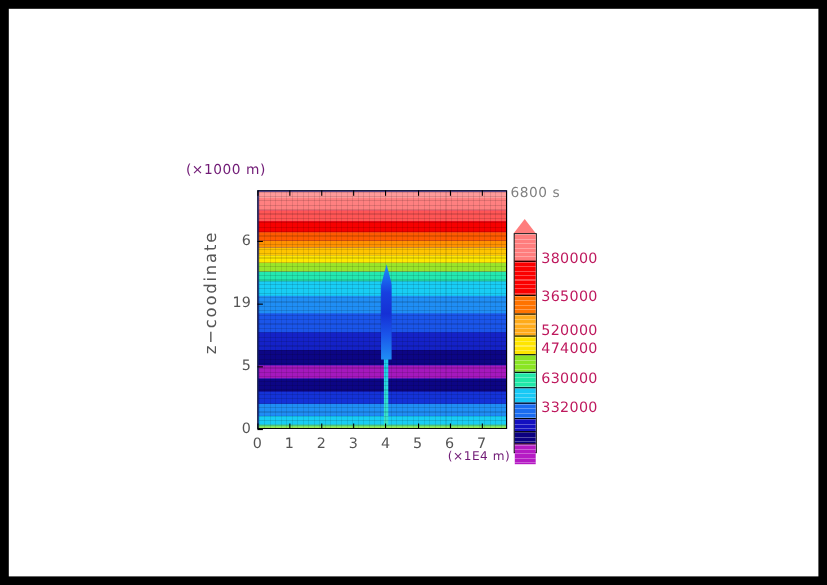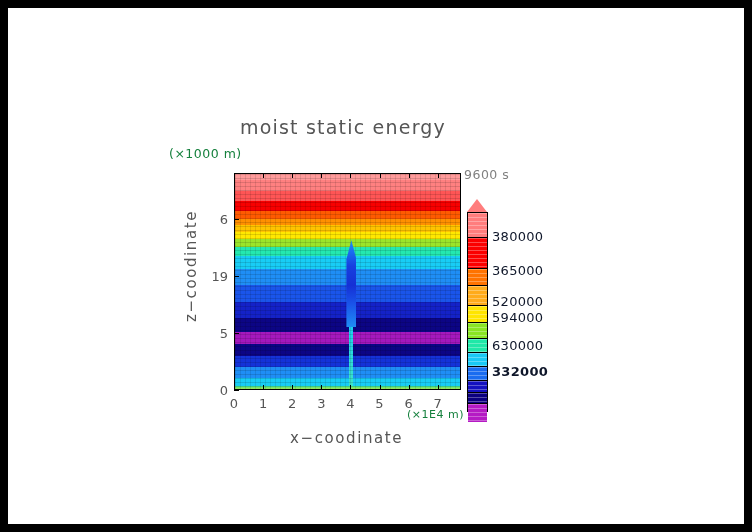--- a/index.html
+++ b/index.html
@@ -8,21 +8,21 @@
     background:#000;
     font-family:"DejaVu Sans","Liberation Sans",sans-serif;
     overflow:hidden;
   }
   #canvas{
     position:absolute;
     left:8px;top:8px;
     width:736px;height:516px;
     background:#ffffff;
   }
-  .txt{position:absolute;color:#15803d;white-space:nowrap;}
+  .txt{position:absolute;color:#701a75;white-space:nowrap;}
 
   
   #title{
     left:232px;top:108px;
     font-size:19px;letter-spacing:1.2px;
     color:#555;
   }
 
   
   #yunit{left:161px;top:138px;font-size:12.5px;letter-spacing:.5px;}
@@ -101,36 +101,34 @@
   }
   #cbar-arrow-outline{
     position:absolute;left:458px;top:191px;
     width:0;height:0;
     border-left:11.5px solid transparent;
     border-right:11.5px solid transparent;
     border-bottom:14px solid #000;
     z-index:-1;
   }
   .cbar-lbl{
-    position:absolute;left:484px;font-size:13px;color:#0f172a;
+    position:absolute;left:484px;font-size:13px;color:#be185d;
     transform:translateY(-50%);white-space:nowrap;letter-spacing:.3px;
   }
 </style>
 </head>
 <body>
 
 <div id="canvas">
 
-  <div class="txt" id="title">moist static energy</div>
 
   <div class="txt" id="yunit">(×1000 m)</div>
   <div class="txt" id="xunit">(×1E4 m)</div>
-  <div class="txt" id="timelabel">9600 s</div>
-
-  <div class="txt" id="xtitle">x−coodinate</div>
+  <div class="txt" id="timelabel">6800 s</div>
+
   <div class="txt" id="ytitle">z−coodinate</div>
 
   <div id="plot">
       <div class="layer" style="top: 215.287px; height: 1.71316px; background: rgb(216, 232, 32);"></div>
       <div class="layer" style="top: 211.575px; height: 3.71184px; background: rgb(60, 229, 154);"></div>
       <div class="layer" style="top: 203.866px; height: 7.70921px; background: rgb(24, 205, 245);"></div>
       <div class="layer" style="top: 193.016px; height: 10.85px; background: rgb(31, 142, 245);"></div>
       <div class="layer" style="top: 181.595px; height: 11.4211px; background: rgb(20, 50, 216);"></div>
       <div class="layer" style="top: 170.174px; height: 11.4211px; background: rgb(12, 5, 133);"></div>
       <div class="layer" style="top: 157.611px; height: 12.5632px; background: rgb(165, 24, 189);"></div>
@@ -204,18 +202,18 @@
       <div class="band" style="height: 13px; background: rgb(25, 201, 245); border-top: 1px solid rgb(0, 0, 0);"></div>
       <div class="band" style="height: 13px; background: rgb(26, 108, 240); border-top: 1px solid rgb(0, 0, 0);"></div>
       <div class="band" style="height: 11px; background: rgb(20, 16, 192); border-top: 1px solid rgb(0, 0, 0);"></div>
       <div class="band" style="height: 10px; background: rgb(11, 0, 128); border-top: 1px solid rgb(0, 0, 0);"></div>
       <div class="band" style="height: 18px; background: rgb(181, 26, 196); border-top: 1px solid rgb(0, 0, 0);"></div>
     </div>
   <div id="cbar-labels">
       <div class="cbar-lbl" style="top: 228px;">380000</div>
       <div class="cbar-lbl" style="top: 262px;">365000</div>
       <div class="cbar-lbl" style="top: 293px;">520000</div>
-      <div class="cbar-lbl" style="top: 309px;">594000</div>
+      <div class="cbar-lbl" style="top: 309px;">474000</div>
       <div class="cbar-lbl" style="top: 337px;">630000</div>
-      <div class="cbar-lbl" style="top: 363px; font-weight: bold;">332000</div>
+      <div class="cbar-lbl" style="top: 363px;">332000</div>
     </div>
 
 </div>
 
 </body></html>

